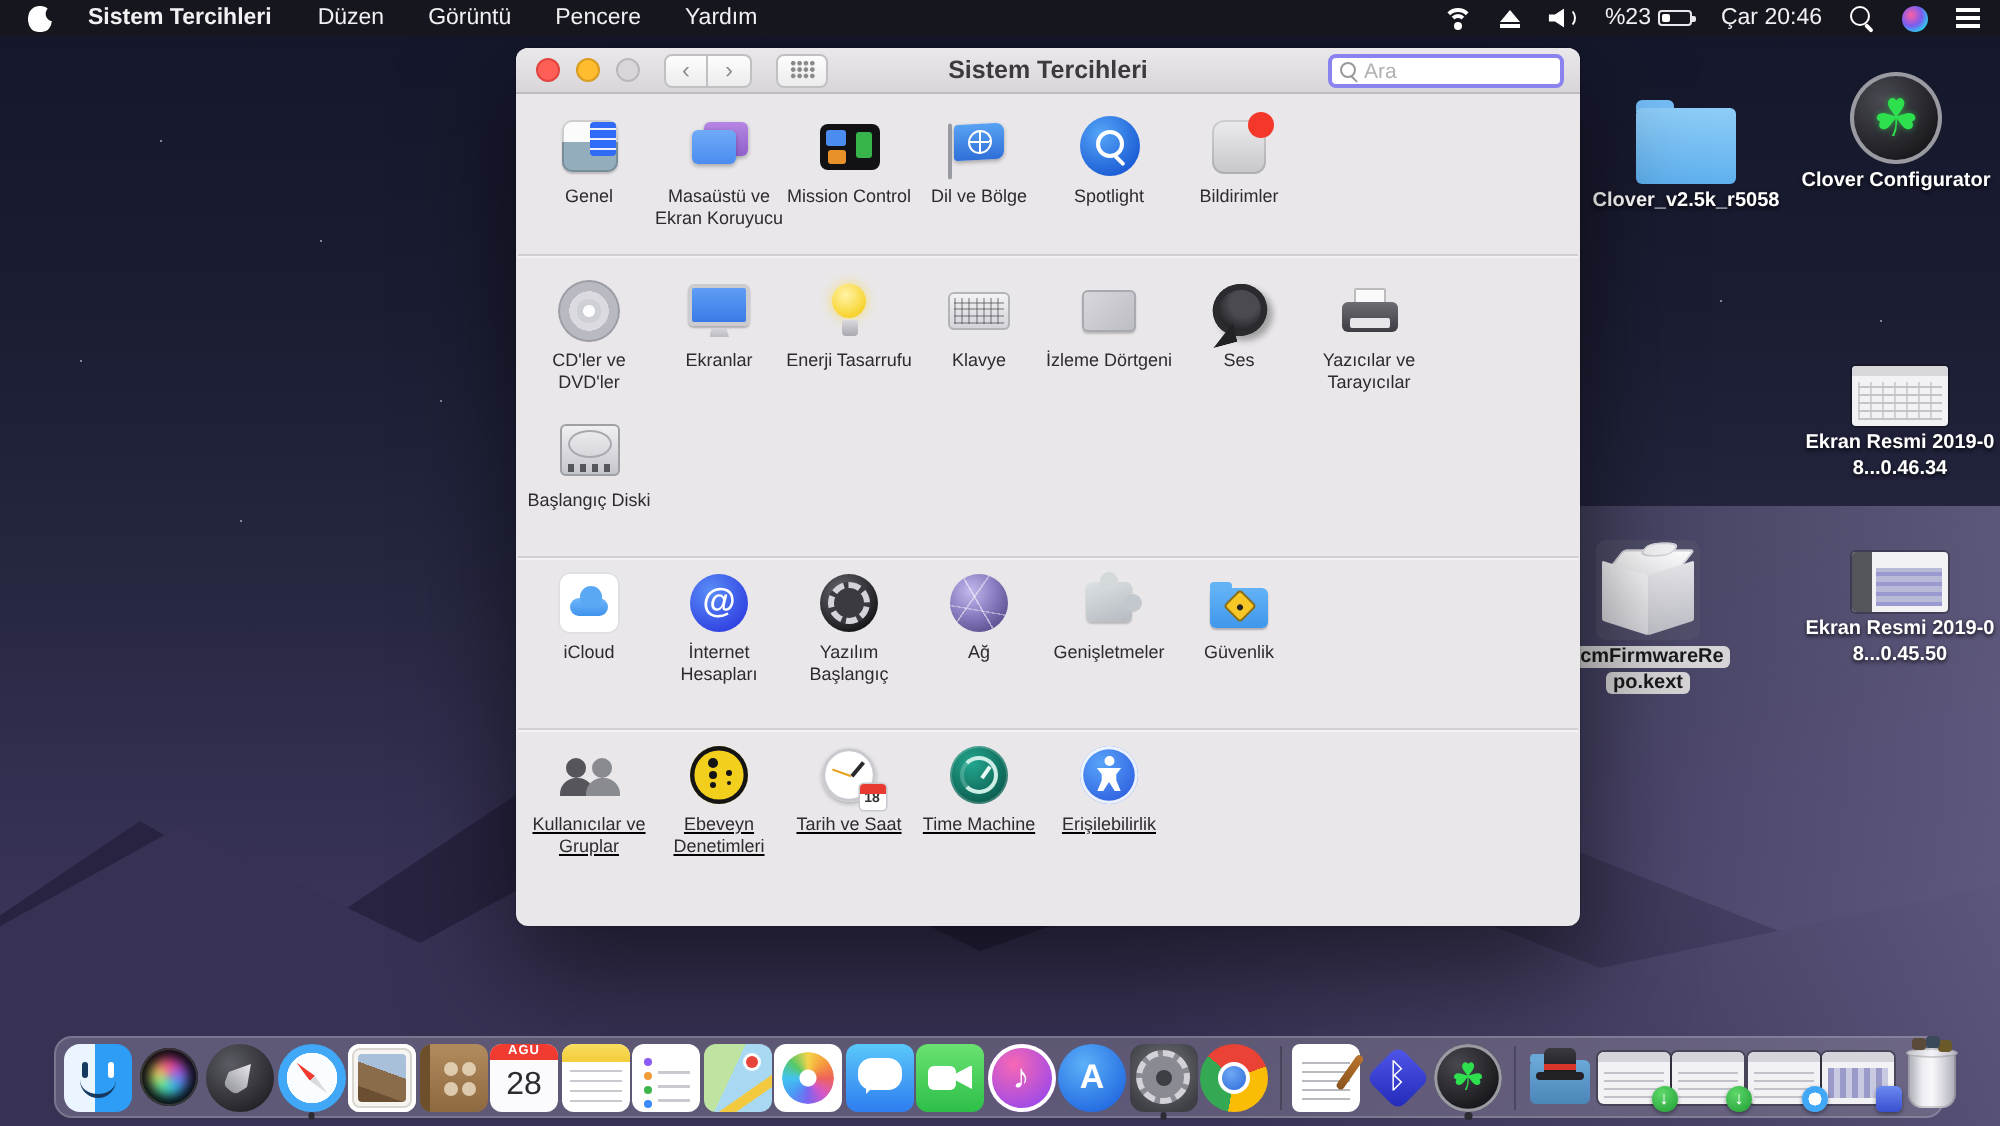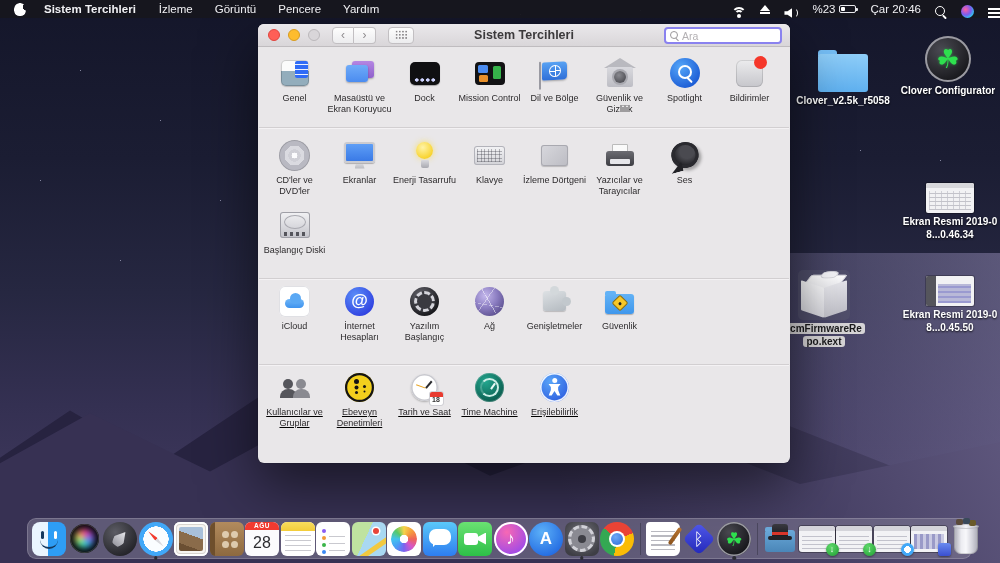--- a/index.html
+++ b/index.html
@@ -18,21 +18,21 @@
 
   
   .menubar { position:absolute; top:0; left:0; right:0; height:18px; z-index:40;
     background:rgba(23,23,30,.96); display:flex; align-items:center; color:#f1f1f4; font-size:11.5px; }
   .mb-left { display:flex; align-items:center; gap:0; padding-left:10px; }
   .mb-apple { width:12px; height:13px; margin:0 10px 0 4px; background:#fff;
     -webkit-mask: radial-gradient(circle at 105% 30%, transparent 3.5px, #000 4px); mask: radial-gradient(circle at 105% 30%, transparent 3.5px, #000 4px);
     border-radius:45% 45% 42% 42%; position:relative; }
   .mb-appname { font-weight:bold; margin:0 12px 0 8px; }
   .mb-item { margin:0 11px; cursor:default; }
-  .mb-right { margin-left:auto; display:flex; align-items:flex-end; gap:14px; }
+  .mb-right { margin-left:auto; display:flex; align-items:center; gap:14px; padding-right:10px; }
   .mi { display:inline-flex; align-items:center; justify-content:center; height:18px; }
   .wifi { position:relative; width:15px; height:11px; overflow:hidden; }
   .wifi i { position:absolute; left:50%; border:solid transparent; border-top-color:#fff; border-radius:50%; transform:translateX(-50%); }
   .wifi .w1 { width:15px; height:15px; top:0; border-width:2px; }
   .wifi .w2 { width:9px; height:9px; top:3.4px; border-width:2px; }
   .wifi .w3 { width:3px; height:3px; top:7.4px; border-width:2px; border-top-color:#fff; background:#fff; border-radius:50%; }
   .eject { display:flex; flex-direction:column; align-items:center; gap:1px; }
   .eject .tri { width:0; height:0; border-left:5px solid transparent; border-right:5px solid transparent; border-bottom:6px solid #fff; }
   .eject .bar { width:10px; height:2px; background:#fff; }
   .vol { position:relative; width:14px; height:10px; }
@@ -373,21 +373,21 @@
     <div class="star" style="left: 160px; top: 120px;"></div>
     <div class="star" style="left: 80px; top: 70px;"></div>
   <div class="mtn-back"></div>
   <div class="mtn-front"></div>
   <div class="glow"></div>
 
   <div class="menubar">
     <div class="mb-left">
       <span class="mb-apple"></span>
       <span class="mb-appname">Sistem Tercihleri</span>
-      <span id="mb-items"><span class="mb-item">İzleme</span><span class="mb-item">Görüntü</span><span class="mb-item">Pencere</span><span class="mb-item">Yardım</span></span>
+      <span id="mb-items"><span class="mb-item">Düzen</span><span class="mb-item">Görüntü</span><span class="mb-item">Pencere</span><span class="mb-item">Yardım</span></span>
     </div>
     <div class="mb-right">
       <span class="mi wifi">
           <i class="w1"></i>
           <i class="w2"></i>
           <i class="w3"></i>
         </span>
       <span class="mi eject">
           <span class="tri"></span>
           <span class="bar"></span>
@@ -437,53 +437,38 @@
             <div class="pref-label">Genel</div>
           </div>
           <div class="pref-item">
             <div class="ic ic-desktop">
               <span class="dskback"></span>
               <span class="dskfront"></span>
             </div>
             <div class="pref-label">Masaüstü ve Ekran Koruyucu</div>
           </div>
           <div class="pref-item">
-            <div class="ic ic-dock-pref">
-              <span class="dockp"></span>
-            </div>
-            <div class="pref-label">Dock</div>
-          </div>
-          <div class="pref-item">
             <div class="ic ic-mission">
               <span class="mcbox">
                 <i class="mc-a"></i>
                 <i class="mc-b"></i>
                 <i class="mc-c"></i>
               </span>
             </div>
             <div class="pref-label">Mission Control</div>
           </div>
           <div class="pref-item">
             <div class="ic ic-language">
               <span class="flag">
                 <i class="globe"></i>
               </span>
             </div>
             <div class="pref-label">Dil ve Bölge</div>
           </div>
           <div class="pref-item">
-            <div class="ic ic-security">
-              <span class="roof"></span>
-              <span class="housebody">
-                <i class="knob"></i>
-              </span>
-            </div>
-            <div class="pref-label">Güvenlik ve Gizlilik</div>
-          </div>
-          <div class="pref-item">
             <div class="ic ic-spotlight">
               <span class="spcirc"></span>
             </div>
             <div class="pref-label">Spotlight</div>
           </div>
           <div class="pref-item">
             <div class="ic ic-notifications">
               <span class="notif"></span>
             </div>
             <div class="pref-label">Bildirimler</div>
@@ -516,31 +501,31 @@
             </div>
             <div class="pref-label">Klavye</div>
           </div>
           <div class="pref-item">
             <div class="ic ic-trackpad">
               <span class="tpad"></span>
             </div>
             <div class="pref-label">İzleme Dörtgeni</div>
           </div>
           <div class="pref-item">
+            <div class="ic ic-sound">
+              <span class="horn"></span>
+            </div>
+            <div class="pref-label">Ses</div>
+          </div>
+          <div class="pref-item">
             <div class="ic ic-printers">
               <span class="paper"></span>
               <span class="prbody"></span>
             </div>
             <div class="pref-label">Yazıcılar ve Tarayıcılar</div>
-          </div>
-          <div class="pref-item">
-            <div class="ic ic-sound">
-              <span class="horn"></span>
-            </div>
-            <div class="pref-label">Ses</div>
           </div>
         </div>
         <div class="prefs-row" style="top: 184px;">
           <div class="pref-item">
             <div class="ic ic-startup-disk">
               <span class="hdd"></span>
             </div>
             <div class="pref-label">Başlangıç Diski</div>
           </div>
         </div>

